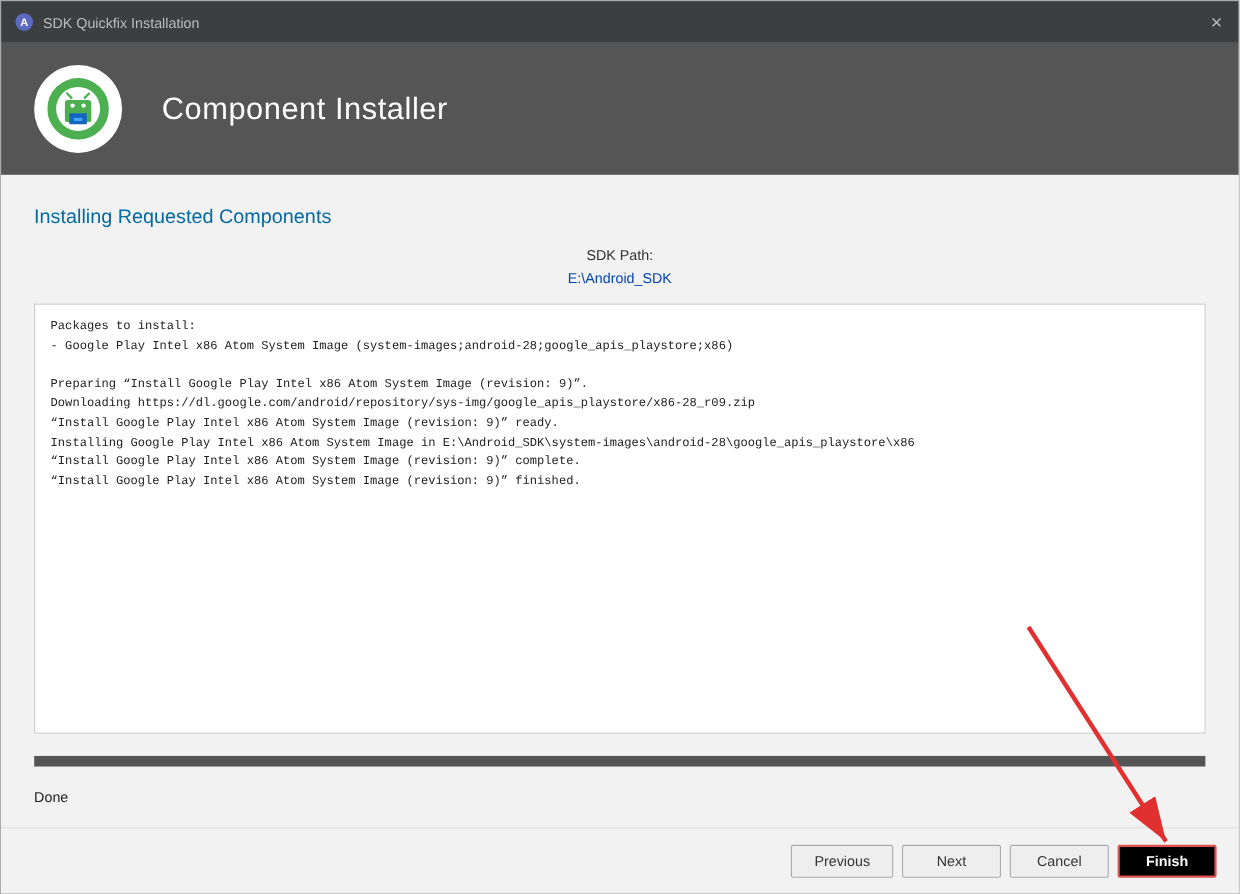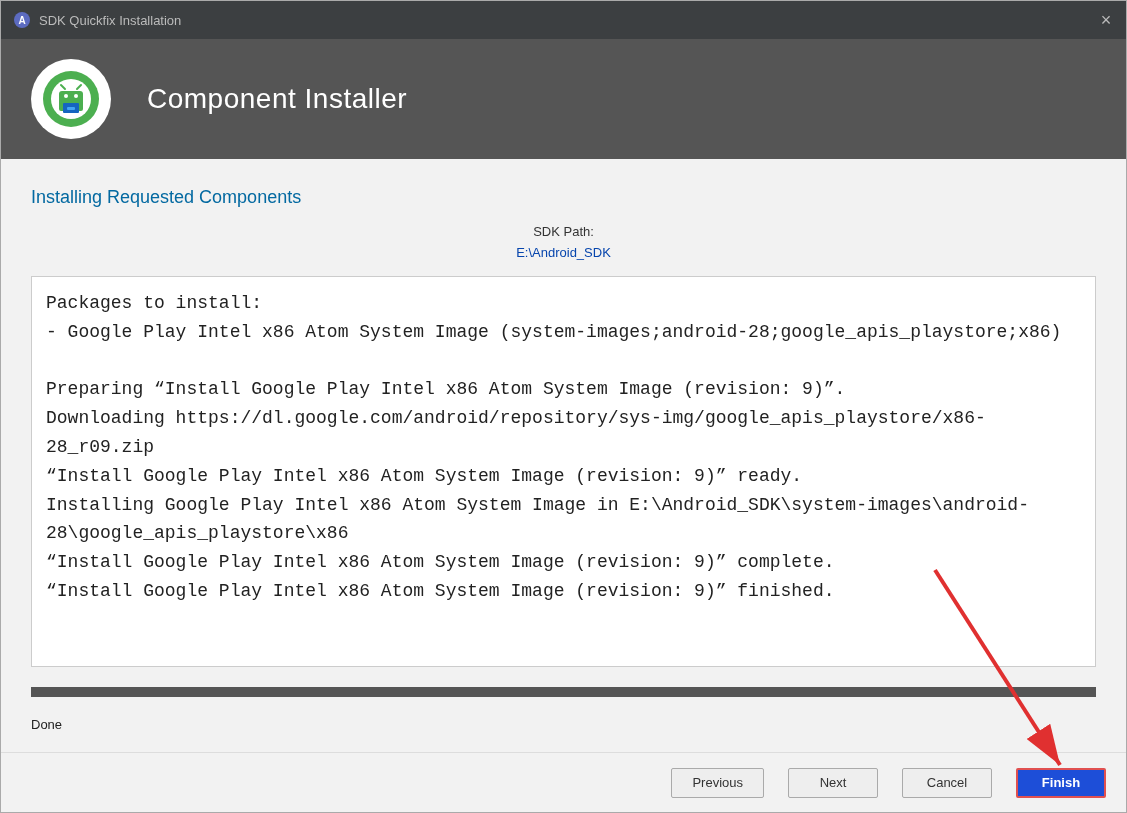--- a/index.html
+++ b/index.html
@@ -111,21 +111,21 @@
     }
     .sdk-path-value {
       color: #0645ad;
     }
     .log-area {
       flex: 1;
       background: #ffffff;
       border: 1px solid #cccccc;
       padding: 12px 14px;
       font-family: 'Courier New', Courier, monospace;
-      font-size: 18px;
+      font-size: 11px;
       color: #222222;
       overflow-y: auto;
       line-height: 1.6;
       white-space: pre-wrap;
     }
     .progress-bar-container {
       height: 10px;
       background: #cccccc;
       border-radius: 0;
       overflow: hidden;
@@ -142,36 +142,36 @@
       margin-top: 4px;
     }
     .footer {
       background: #f2f2f2;
       border-top: 1px solid #dddddd;
       height: 60px;
       display: flex;
       align-items: center;
       justify-content: flex-end;
       padding: 0 20px;
-      gap: 24px;
+      gap: 8px;
       flex-shrink: 0;
     }
     .btn {
       height: 30px;
       padding: 0 20px;
       font-size: 13px;
       border: 1px solid #aaaaaa;
       background: #eeeeee;
       color: #333333;
       cursor: pointer;
       border-radius: 2px;
       min-width: 90px;
     }
     .btn-primary {
-      background: #1d4ed8;
+      background: #000000;
       color: #ffffff;
       border: 2px solid #e05050;
       font-weight: bold;
     }
   </style>
 </head>
 <body>
 
 <div class="window">
 

